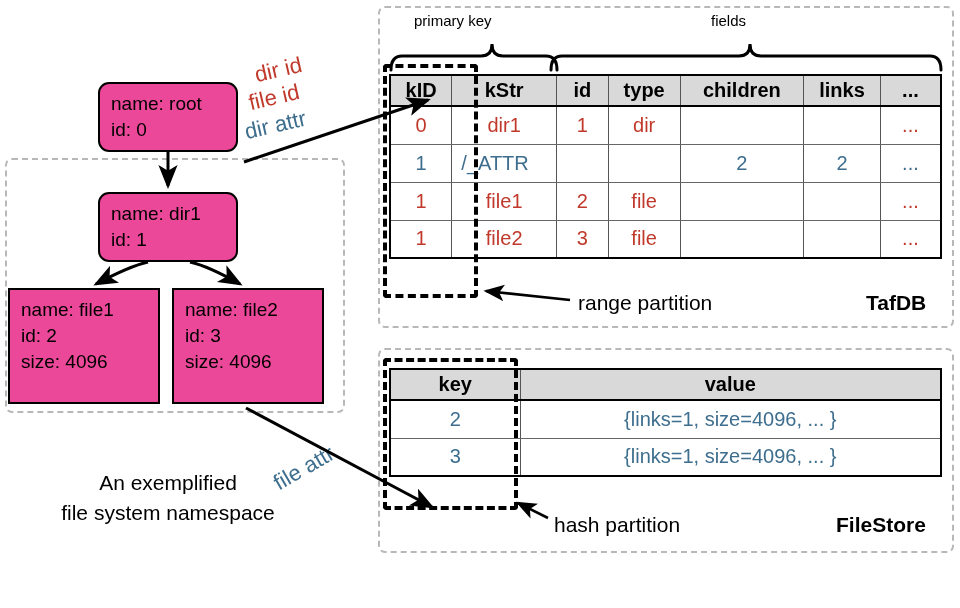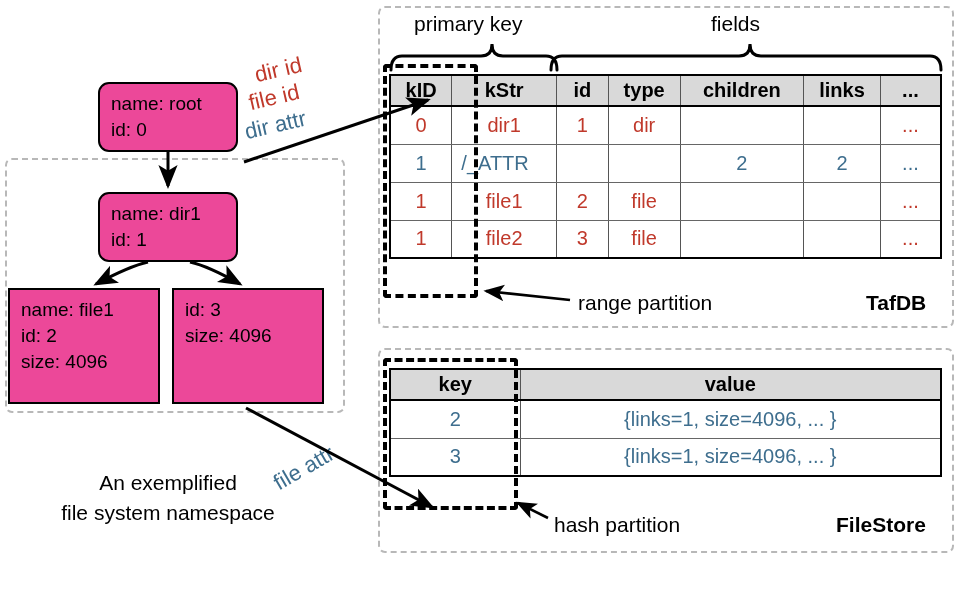--- a/index.html
+++ b/index.html
@@ -55,21 +55,21 @@
   #fs-table{left:389px;top:368px;width:553px;}
   #fs-table th:first-child,#fs-table td:first-child{border-left:2.5px solid #000;}
   #fs-table th:last-child,#fs-table td:last-child{border-right:2.5px solid #000;}
 
   
   .thick-dash{position:absolute;border:4px dashed #000;box-sizing:border-box;border-radius:4px;}
   #part-range{left:383px;top:64px;width:95px;height:234px;}
   #part-hash{left:383px;top:358px;width:135px;height:152px;}
 
   
-  .brace-cap{position:absolute;font-size:21px;}
+  .brace-cap{position:absolute;font-size:15px;}
   #cap-pk{left:414px;top:12px;}
   #cap-fields{left:711px;top:12px;}
 
   .part-cap{position:absolute;font-size:21px;}
   #cap-range{left:578px;top:291px;}
   #cap-hash{left:554px;top:513px;}
 
   .store-name{position:absolute;font-size:21px;font-weight:bold;}
   #name-tafdb{left:866px;top:291px;}
   #name-filestore{left:836px;top:513px;}
@@ -93,20 +93,21 @@
   <div>id: 1</div>
 </div>
 
 <div class="node" id="node-file1">
   <div>name: file1</div>
   <div>id: 2</div>
   <div>size: 4096</div>
 </div>
 
 <div class="node" id="node-file2">
+  <div>name: file2</div>
   <div>id: 3</div>
   <div>size: 4096</div>
 </div>
 
 <div class="ns-caption">
   <div>An exemplified</div>
   <div>file system namespace</div>
 </div>
 
 <div class="rot-label c-red" id="lbl-dirid">dir id</div>

